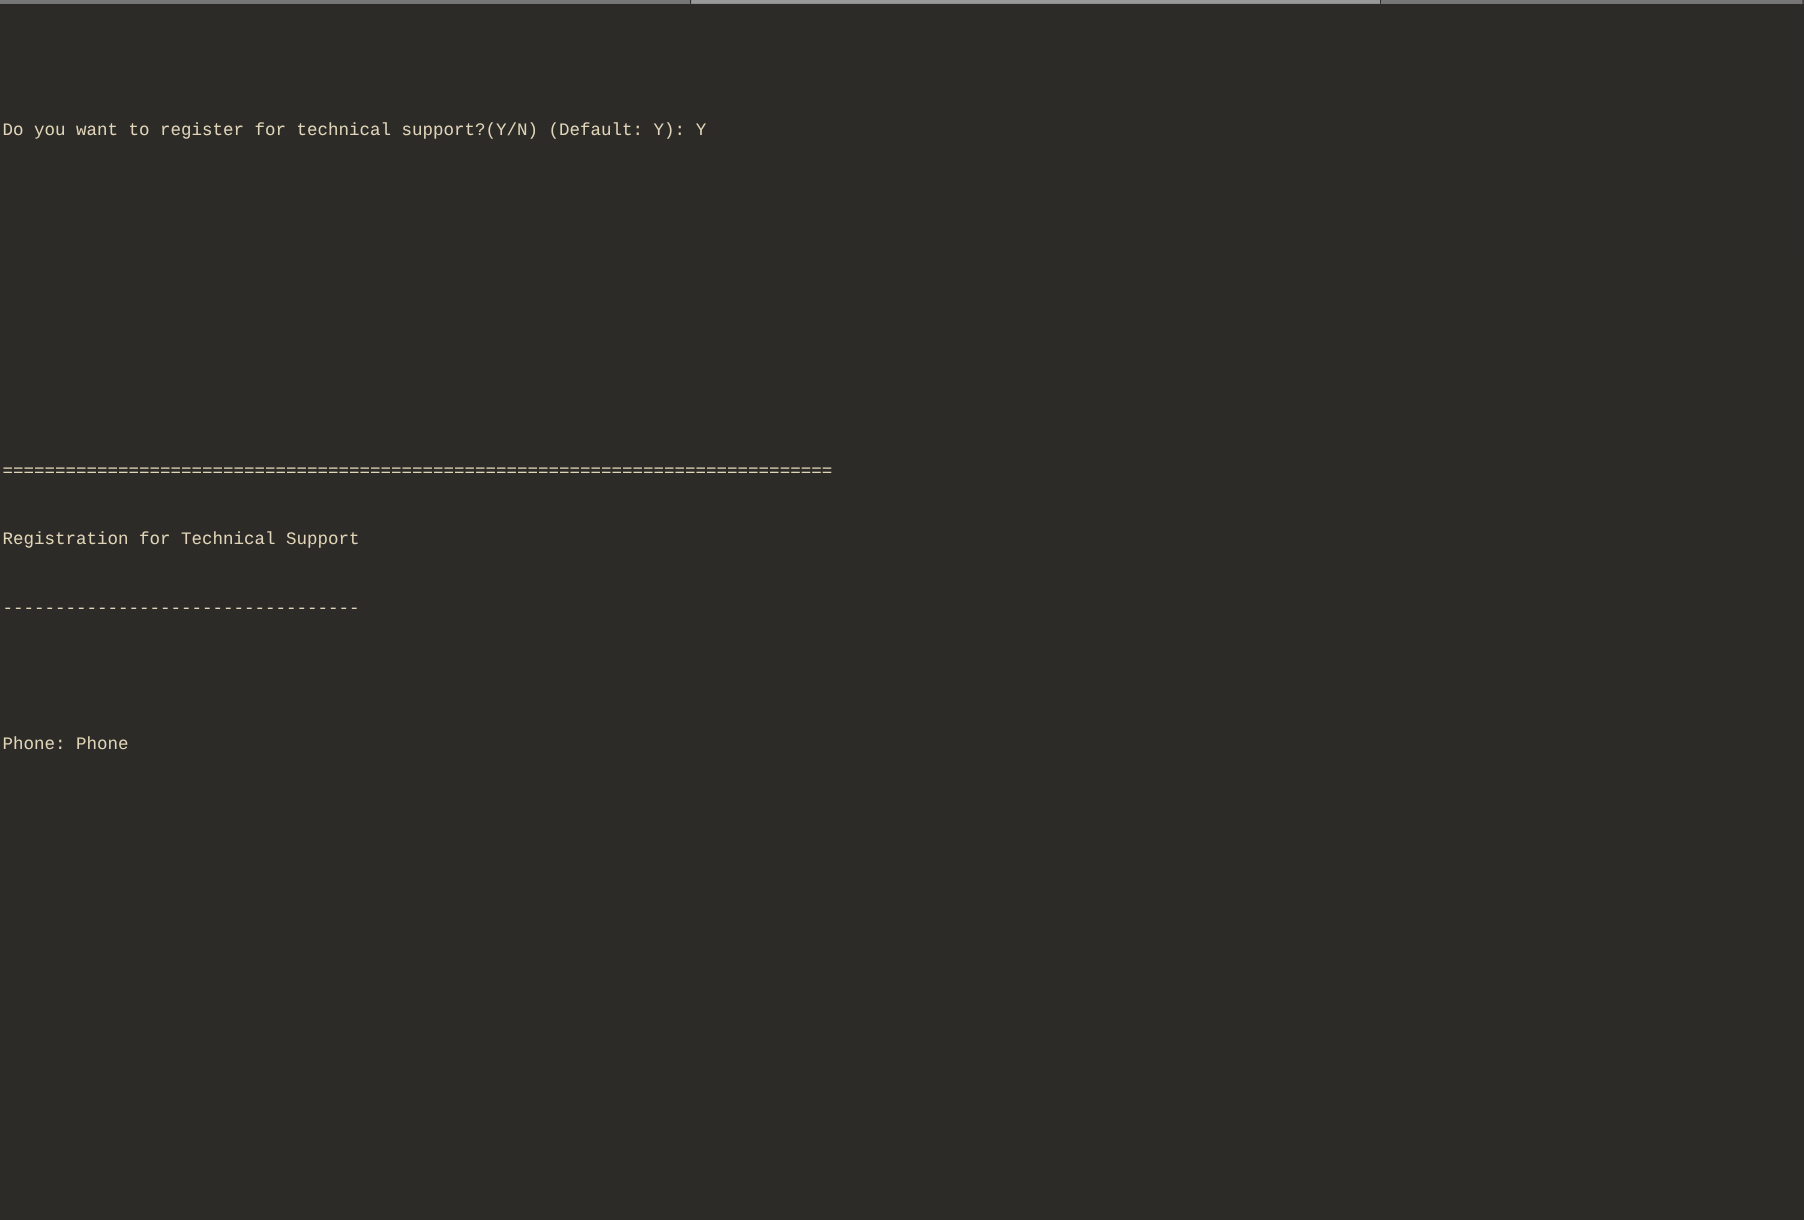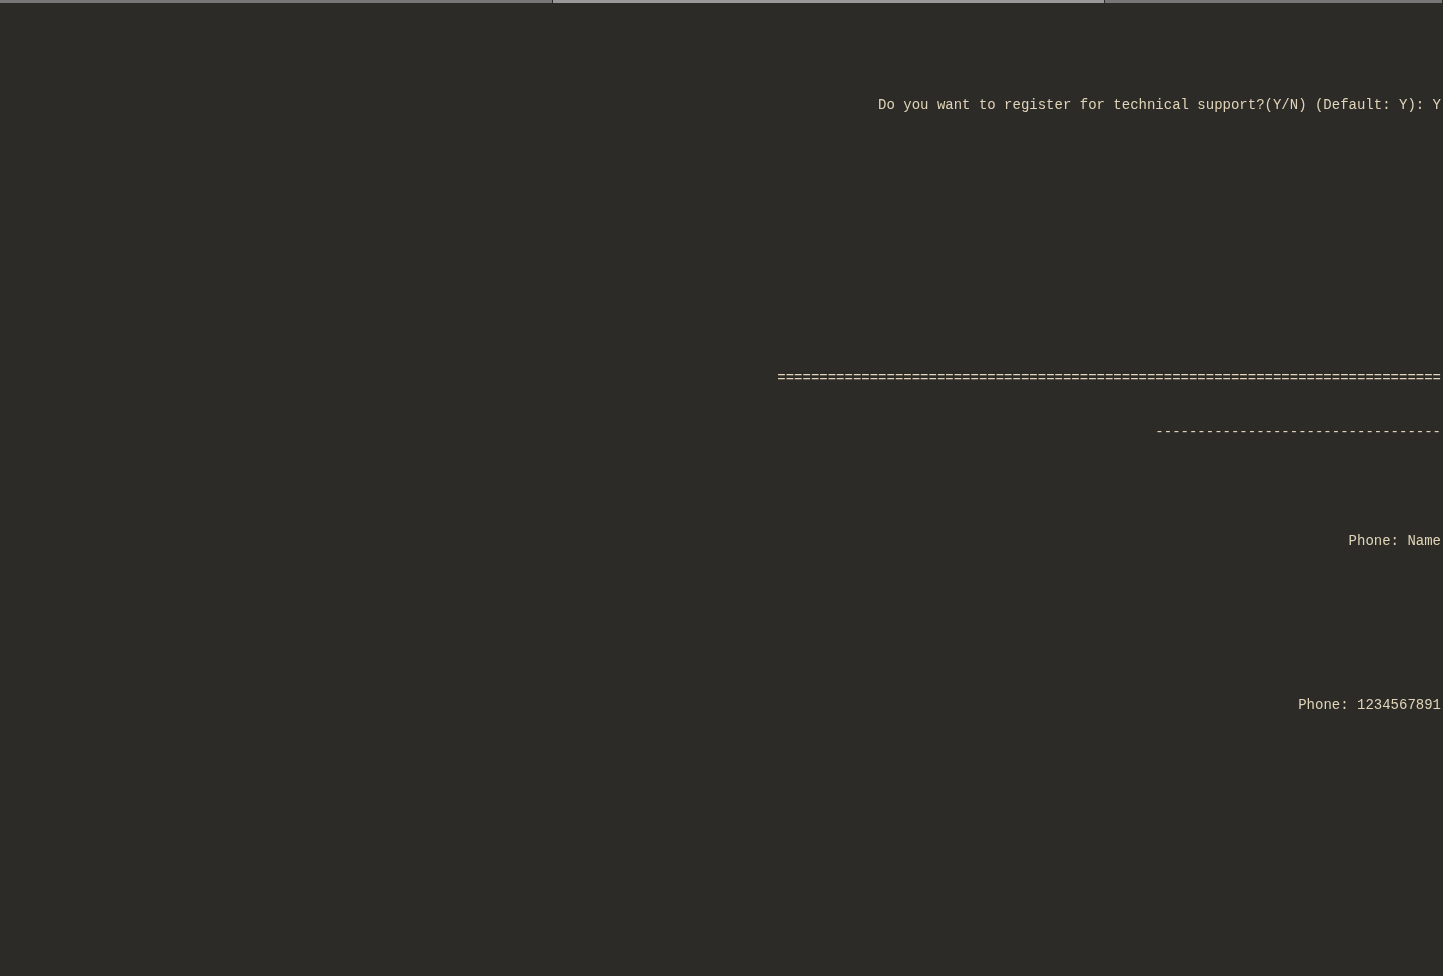--- a/index.html
+++ b/index.html
@@ -30,46 +30,45 @@
     .top-bar-seg.s1 { width: 553px; background: #777; }
     .top-bar-seg.s2 { width: 552px; background: #999; }
     .top-bar-seg.s3 { flex: 1; background: #777; }
     .terminal {
       padding: 2px 2px 0 2px;
       white-space: pre;
     }
     .line {
       min-height: 16.5px;
       display: block;
-      text-align: right;
     }
   </style>
 </head>
 <body>
 
 <div class="top-bar">
   <div class="top-bar-seg s1"></div>
   <div class="top-bar-seg s2"></div>
   <div class="top-bar-seg s3"></div>
 </div>
 
 <div class="terminal">
   <div class="line"> </div>
   <div class="line"><span>Do you want to register for technical support?(Y/N) (Default: Y): </span><span>Y</span></div>
   <div class="line"> </div>
   <div class="line"> </div>
   <div class="line"> </div>
   <div class="line"> </div>
   <div class="line">===============================================================================</div>
+  <div class="line">Registration for Technical Support</div>
   <div class="line">----------------------------------</div>
   <div class="line"> </div>
-  <div class="line"><span>Phone: </span><span>Name</span></div>
+  <div class="line"><span>Phone: </span><span>Phone</span></div>
   <div class="line"> </div>
   <div class="line"> </div>
-  <div class="line"><span>Phone: </span><span>1234567891</span></div>
   <div class="line"> </div>
   <div class="line"> </div>
   <div class="line"> </div>
   
   
   
   
   
   
 </div>

